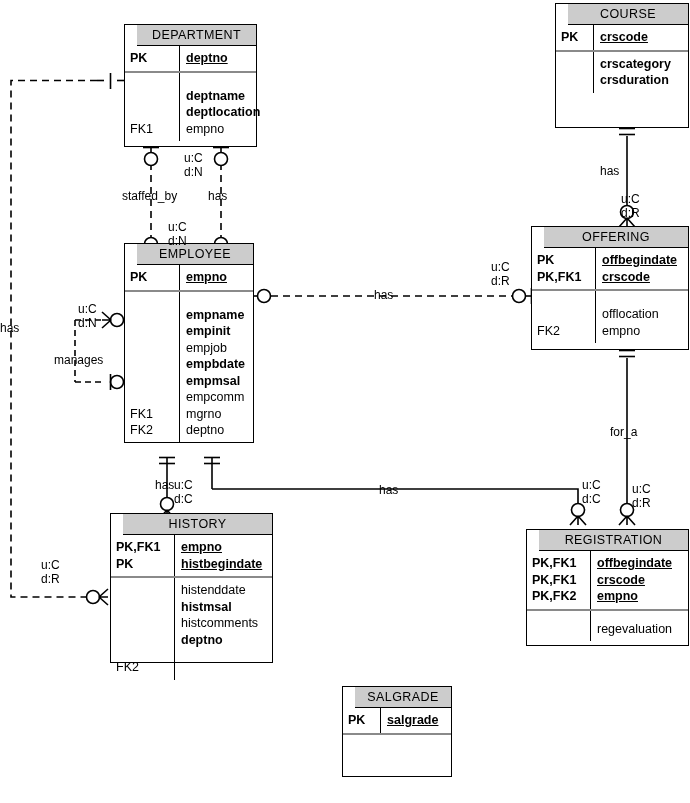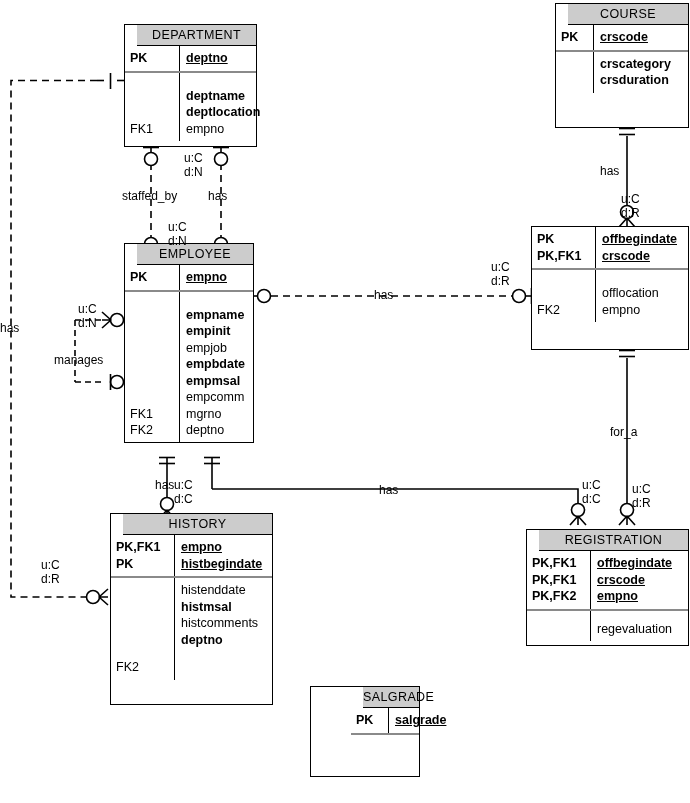--- a/index.html
+++ b/index.html
@@ -201,20 +201,21 @@
         <div class="row b">empbdate</div>
         <div class="row b">empmsal</div>
         <div class="row">empcomm</div>
         <div class="row">mgrno</div>
         <div class="row">deptno</div>
       </div>
     </div>
   </div>
 
   <div class="entity" style="left:531px;top:226px;width:158px;height:124px;">
+    <div class="ent-title">OFFERING</div>
     <div class="ent-sec keys">
       <div class="col-k wide">
         <div class="row b">PK</div>
         <div class="row b">PK,FK1</div>
       </div>
       <div class="col-a">
         <div class="row u">offbegindate</div>
         <div class="row u">crscode</div>
       </div>
     </div>
@@ -223,21 +224,21 @@
         <div class="row blank pad-top"></div>
         <div class="row">FK2</div>
       </div>
       <div class="col-a">
         <div class="row pad-top">offlocation</div>
         <div class="row">empno</div>
       </div>
     </div>
   </div>
 
-  <div class="entity" style="left:110px;top:513px;width:163px;height:192px;">
+  <div class="entity" style="left:110px;top:513px;width:163px;height:150px;">
     <div class="ent-title">HISTORY</div>
     <div class="ent-sec keys">
       <div class="col-k wide">
         <div class="row b">PK,FK1</div>
         <div class="row b">PK</div>
       </div>
       <div class="col-a">
         <div class="row u">empno</div>
         <div class="row u">histbegindate</div>
       </div>
@@ -274,21 +275,21 @@
       </div>
     </div>
     <div class="ent-sec">
       <div class="col-k wide"></div>
       <div class="col-a">
         <div class="row" style="padding-top:6px;">regevaluation</div>
       </div>
     </div>
   </div>
 
-  <div class="entity" style="left:310px;top:686px;width:110px;height:91px;padding-left:40px;">
+  <div class="entity" style="left:342px;top:686px;width:110px;height:91px;">
     <div class="ent-title">SALGRADE</div>
     <div class="ent-sec keys">
       <div class="col-k narrow">
         <div class="row b">PK</div>
       </div>
       <div class="col-a">
         <div class="row u">salgrade</div>
       </div>
     </div>
   </div>

